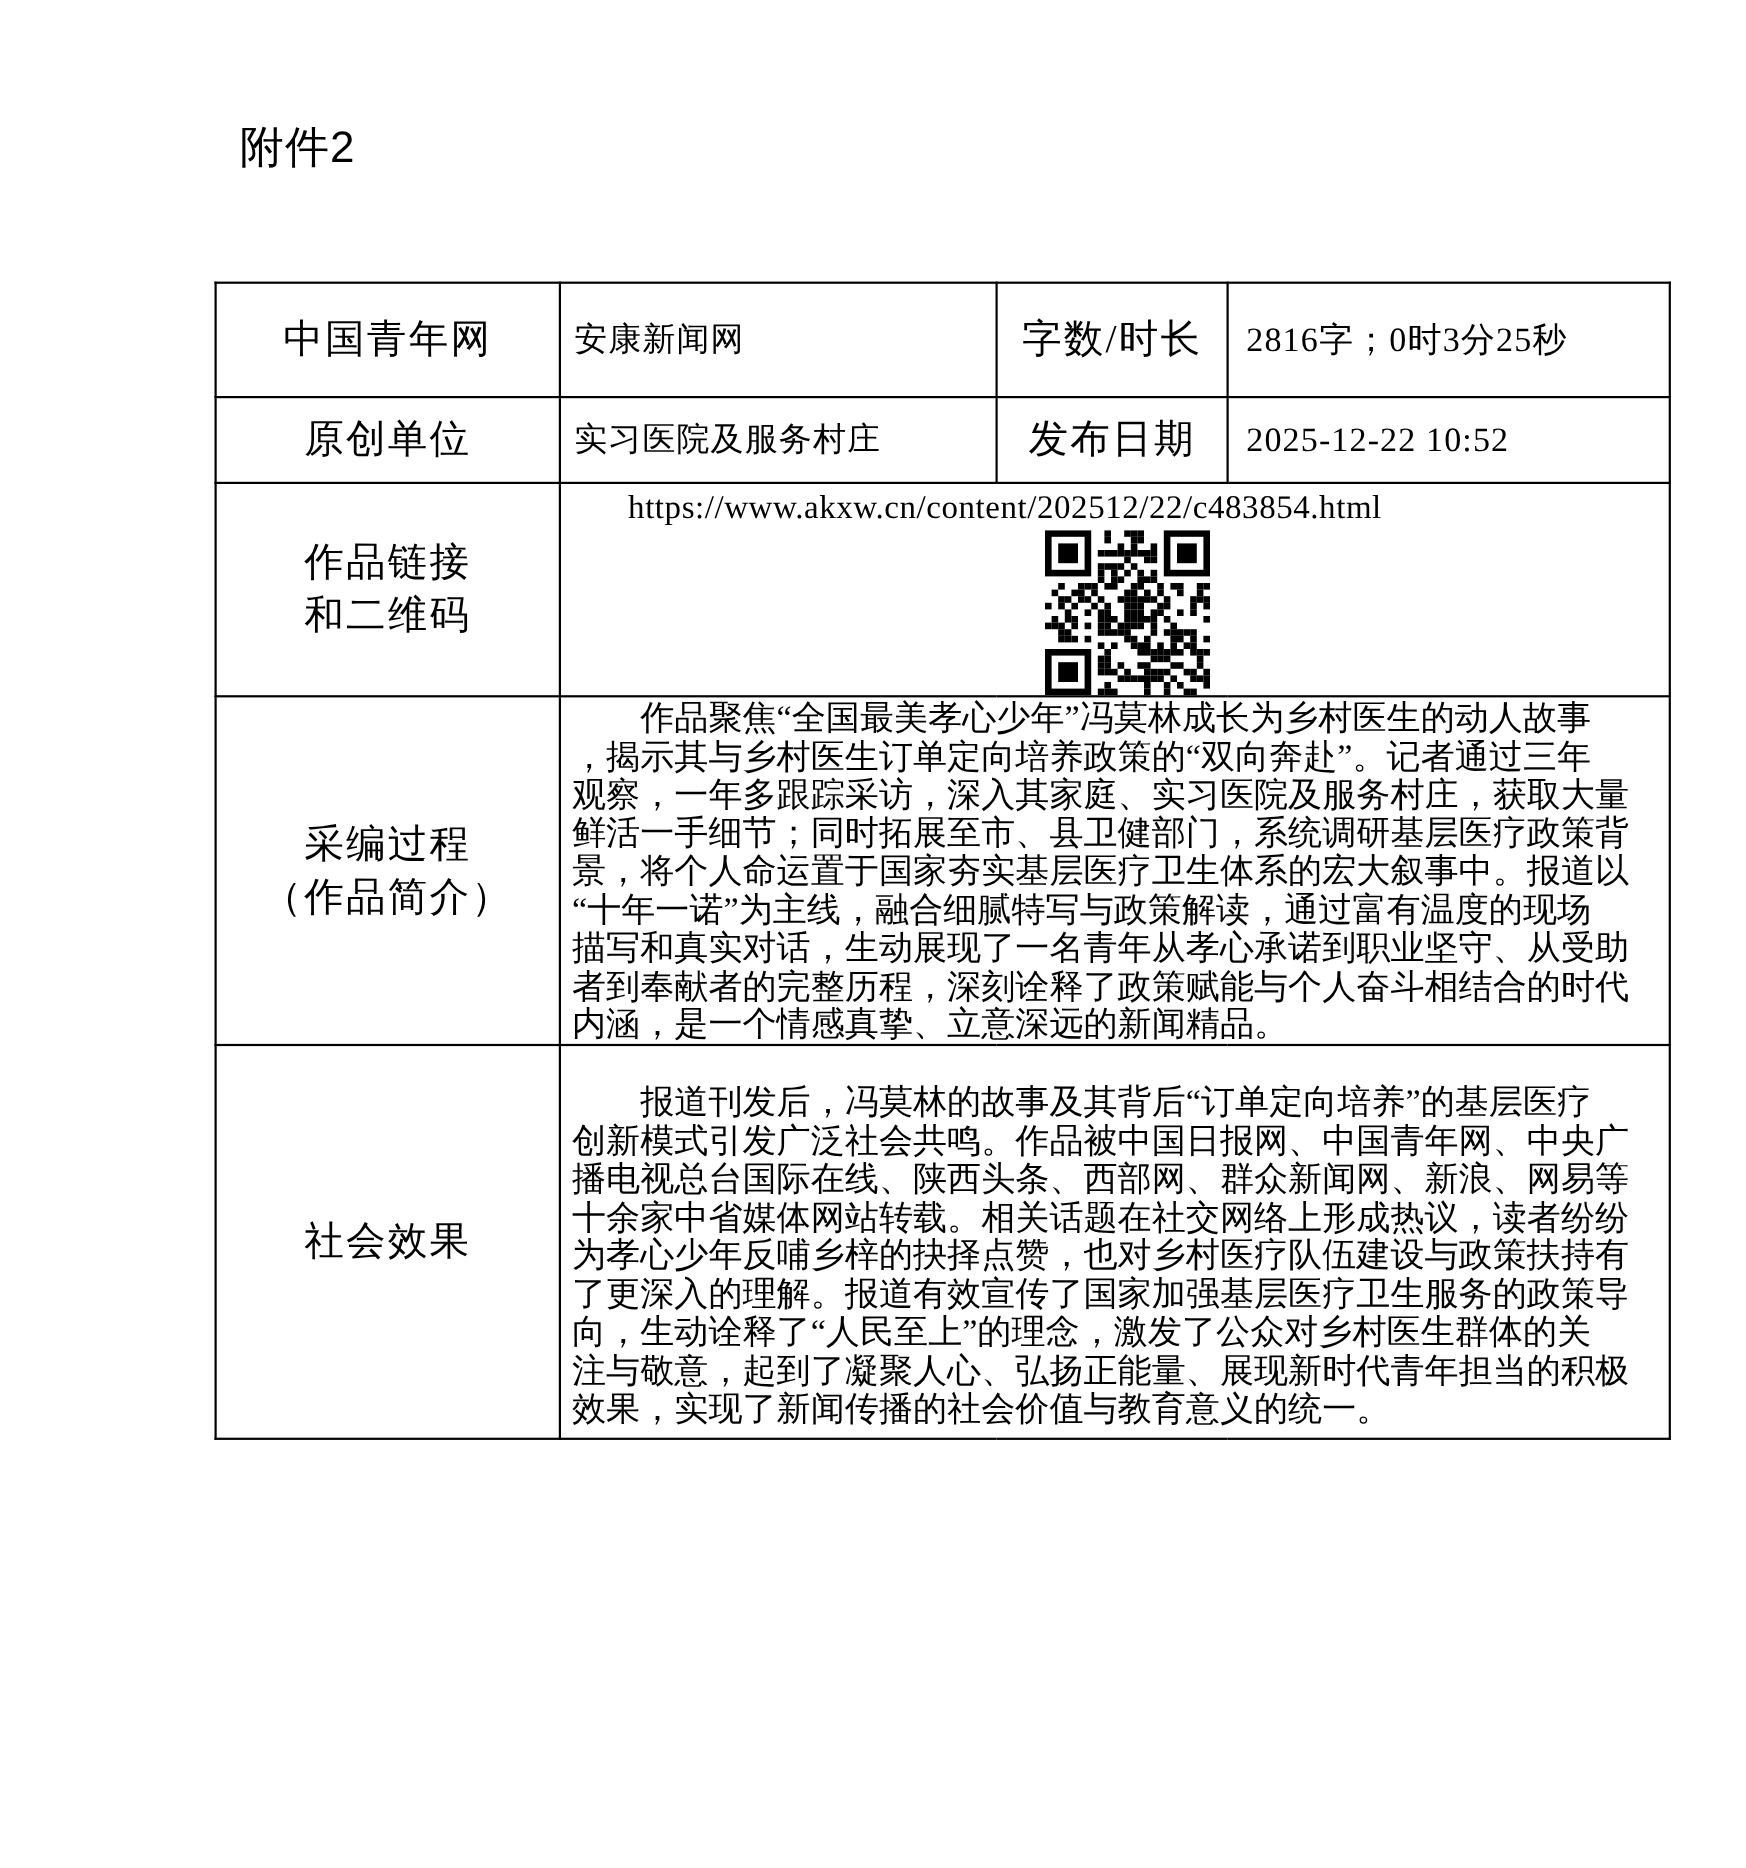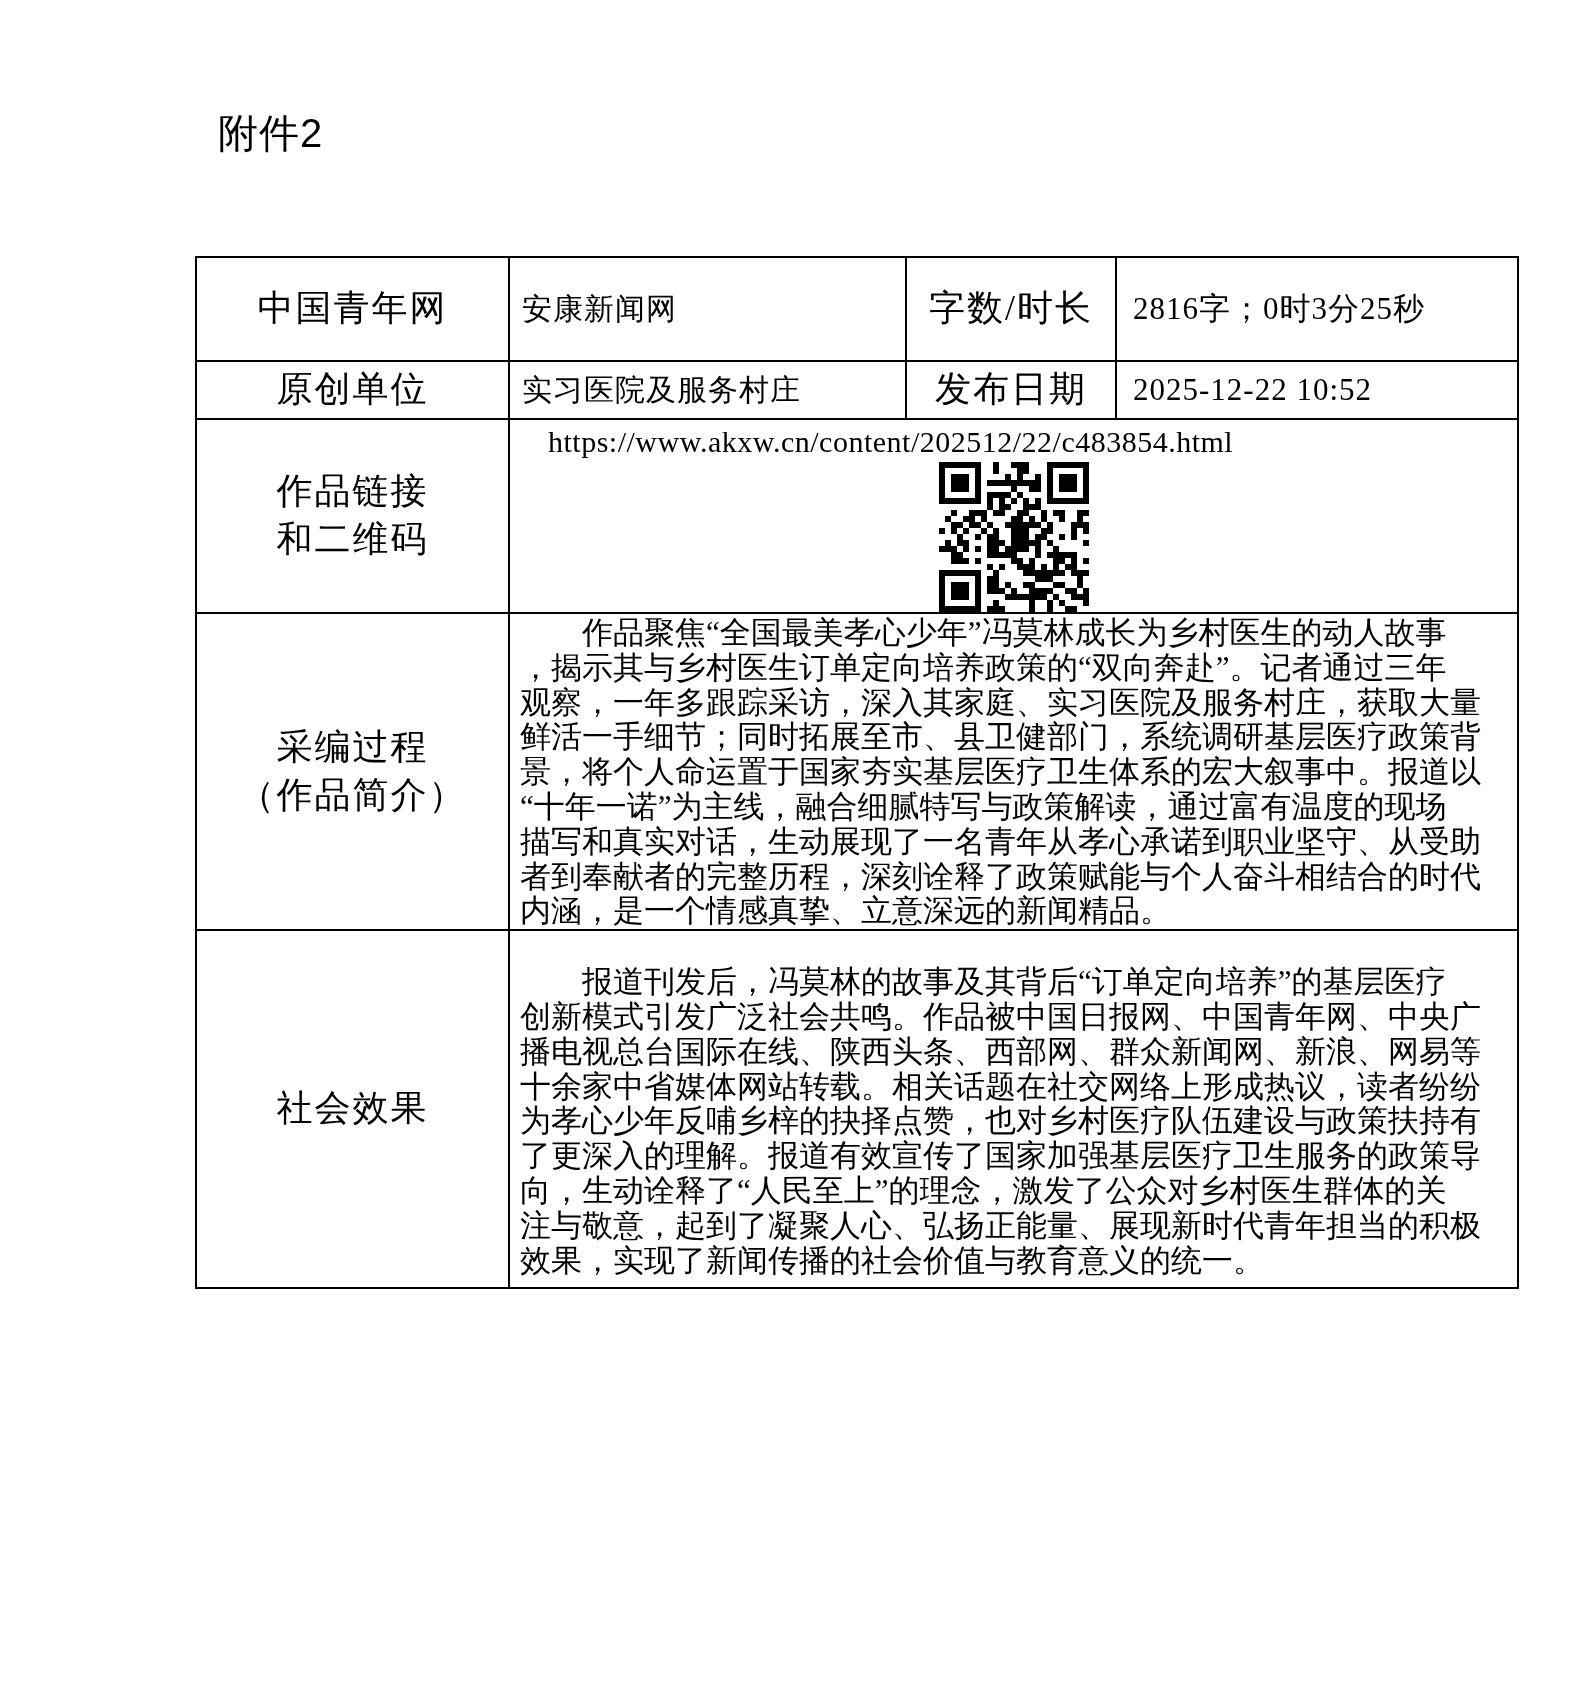--- a/index.html
+++ b/index.html
@@ -8,21 +8,21 @@
   .attachment{position:absolute;left:218px;top:106px;font-size:40px;font-weight:normal;
               font-family:"Liberation Sans", sans-serif;letter-spacing:1px;}
   .doc-title{position:absolute;left:0;top:186px;width:1480px;text-align:center;
              font-size:46px;letter-spacing:2px;}
   table.form-table{position:absolute;left:195px;top:256px;width:1322px;
                    border-collapse:collapse;table-layout:fixed;}
   td{border:2px solid #000;padding:0;vertical-align:middle;overflow:hidden;}
   .label{text-align:center;font-size:36px;line-height:1.32;white-space:pre-line;letter-spacing:2px;}
   .value{font-size:30px;line-height:34px;padding-left:12px;white-space:pre-line;letter-spacing:1px;}
   .value-wide{font-size:31px;line-height:34px;padding-left:16px;white-space:pre-line;letter-spacing:1px;}
-  .linkcell{vertical-align:top;}
+  .linkcell{vertical-align:top;padding-left:23px;}
   .url-line{font-size:30px;line-height:36px;padding:4px 0 0 38px;letter-spacing:0.5px;
             font-family:"Liberation Serif", serif;}
   .qr-wrap{width:150px;height:150px;margin:2px auto 0 auto;}
   .para-cell{vertical-align:top;}
   .para{font-size:31px;line-height:34.8px;white-space:pre-line;padding:2px 8px 0 10px;
         letter-spacing:0px;}
   .para-social{padding-top:34px;}
 </style>
 </head>
 <body>
@@ -42,21 +42,21 @@
     <tbody>
 
 
     <tr style="height:104px">
       <td class="label">中国青年网</td>
       <td class="value">安康新闻网</td>
       <td class="label">字数/时长</td>
       <td class="value-wide">2816字；0时3分25秒</td>
     </tr>
 
-    <tr style="height:58px">
+    <tr style="height:78px">
       <td class="label">原创单位</td>
       <td class="value">实习医院及服务村庄</td>
       <td class="label">发布日期</td>
       <td class="value-wide">2025-12-22 10:52</td>
     </tr>
 
     <tr style="height:193px">
       <td class="label">作品链接
 和二维码</td>
       <td class="linkcell" colspan="3">

